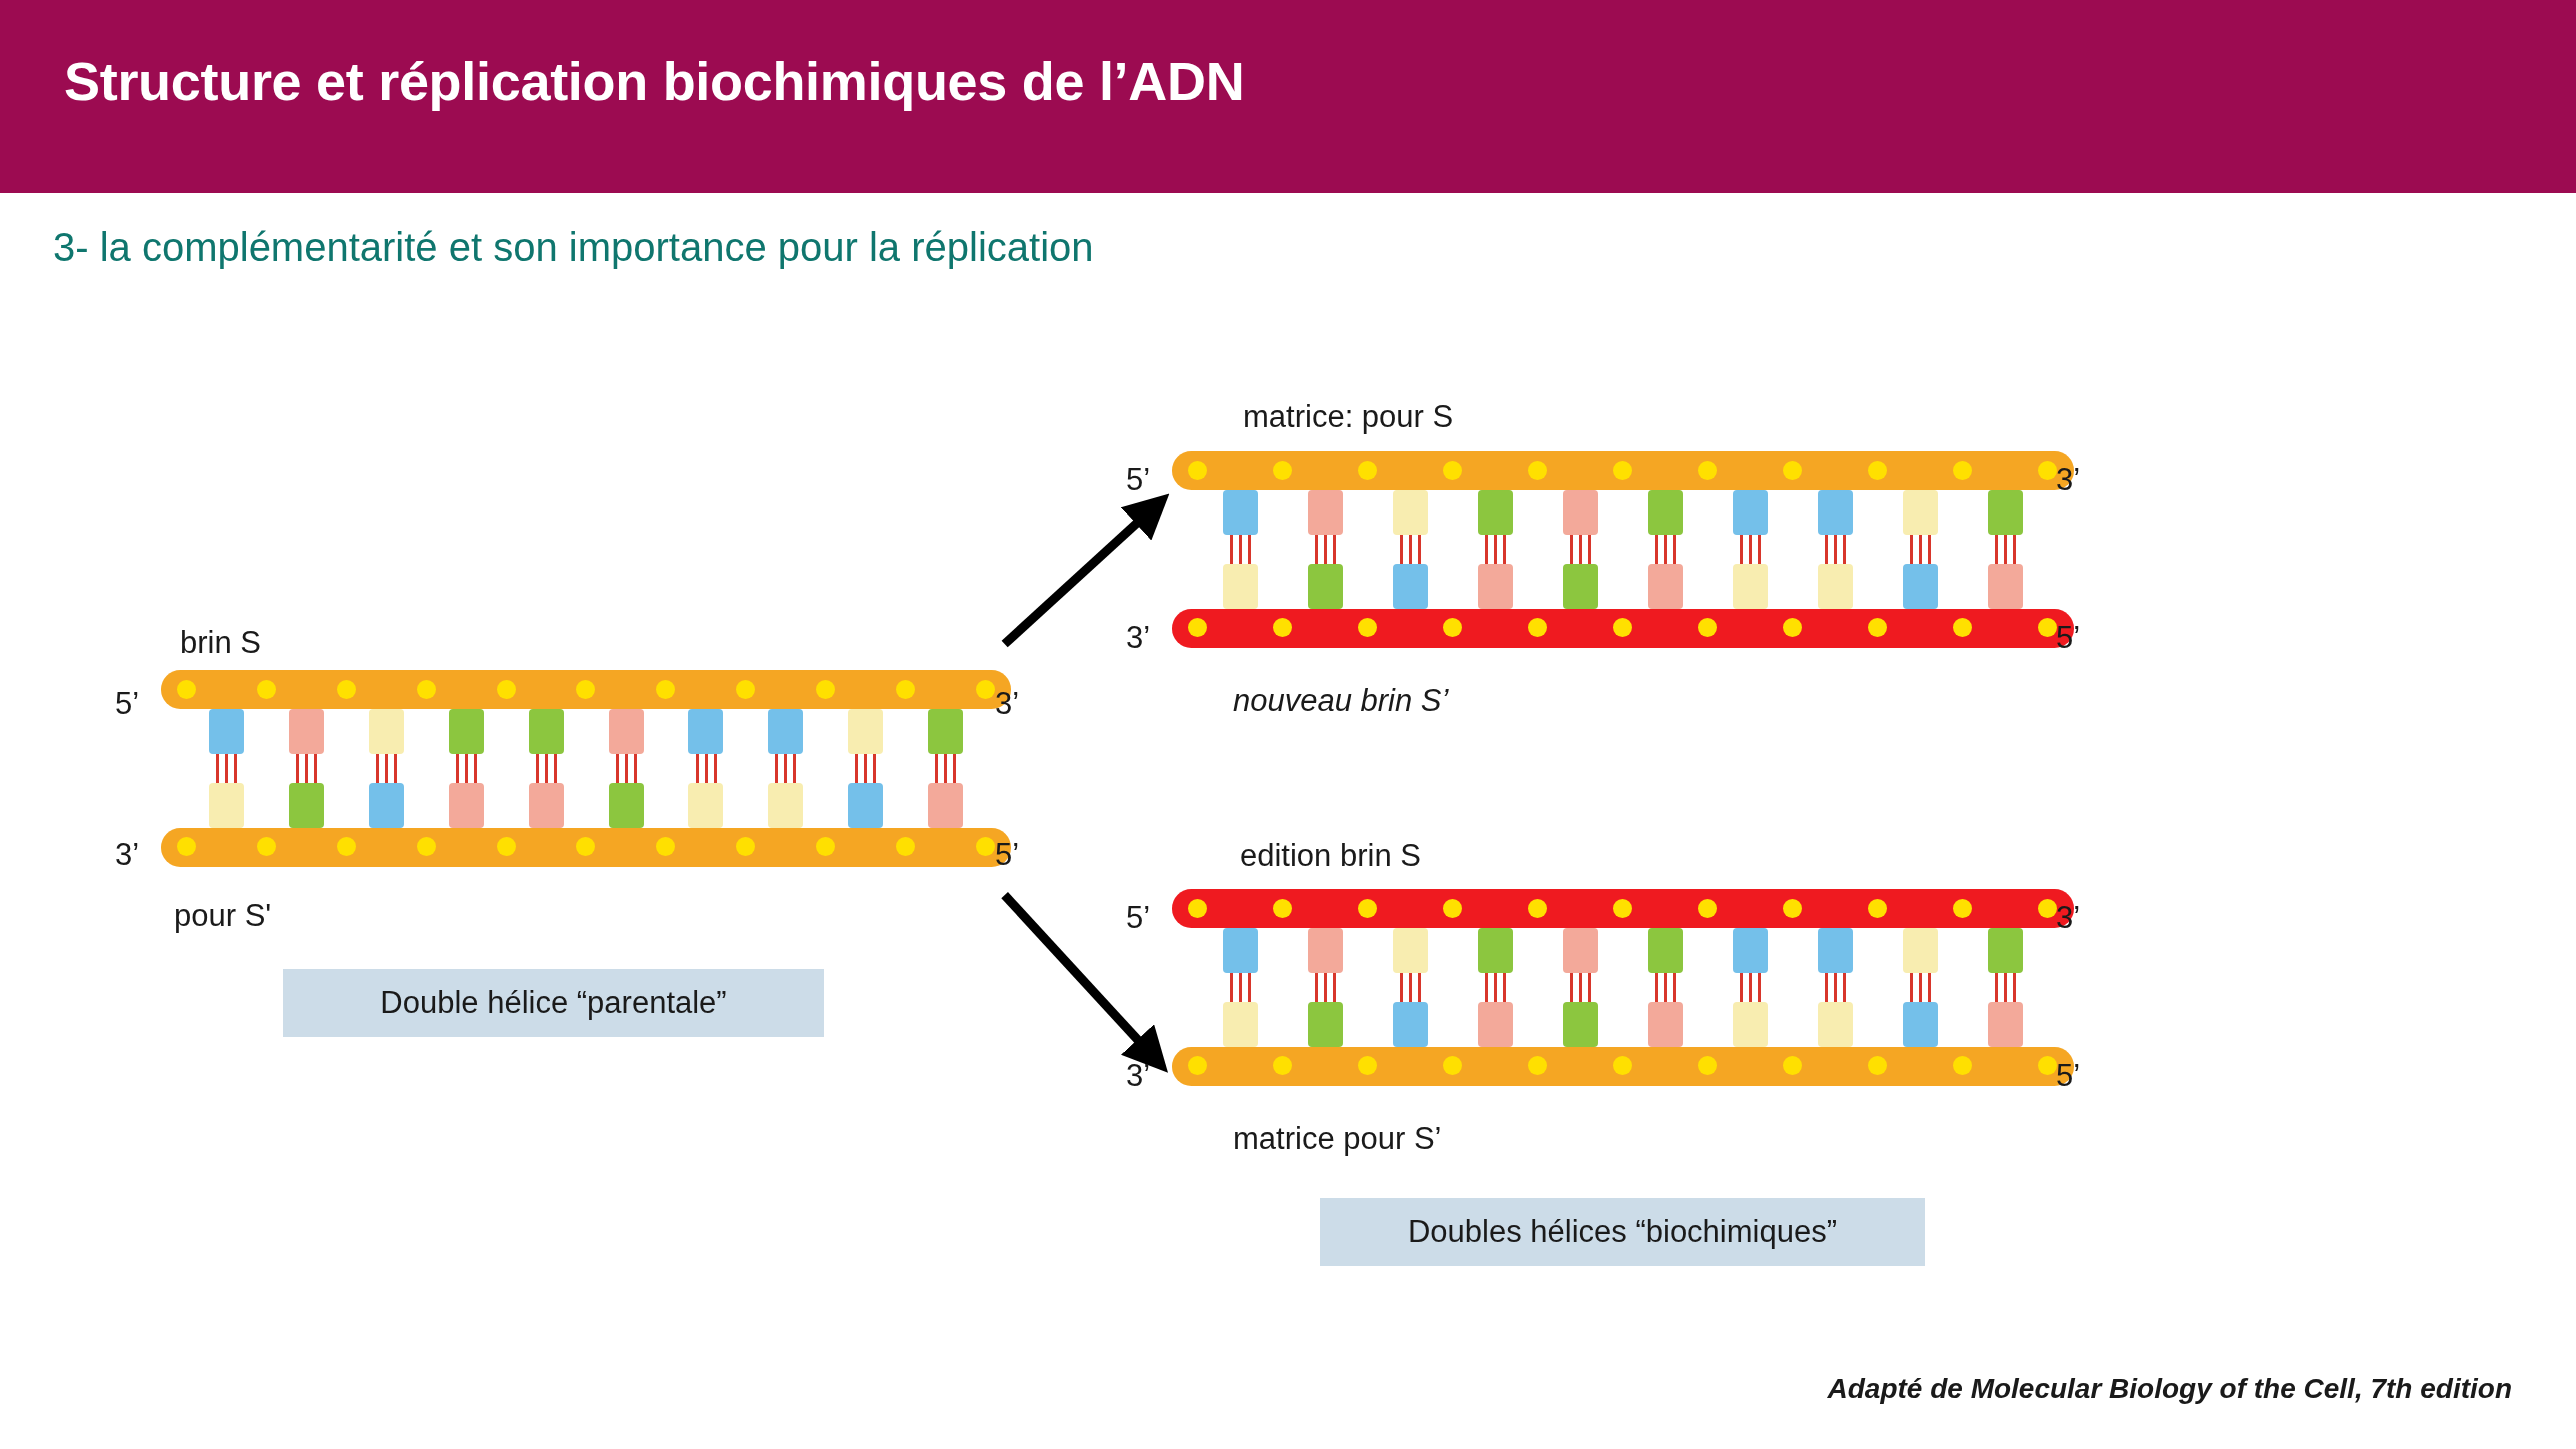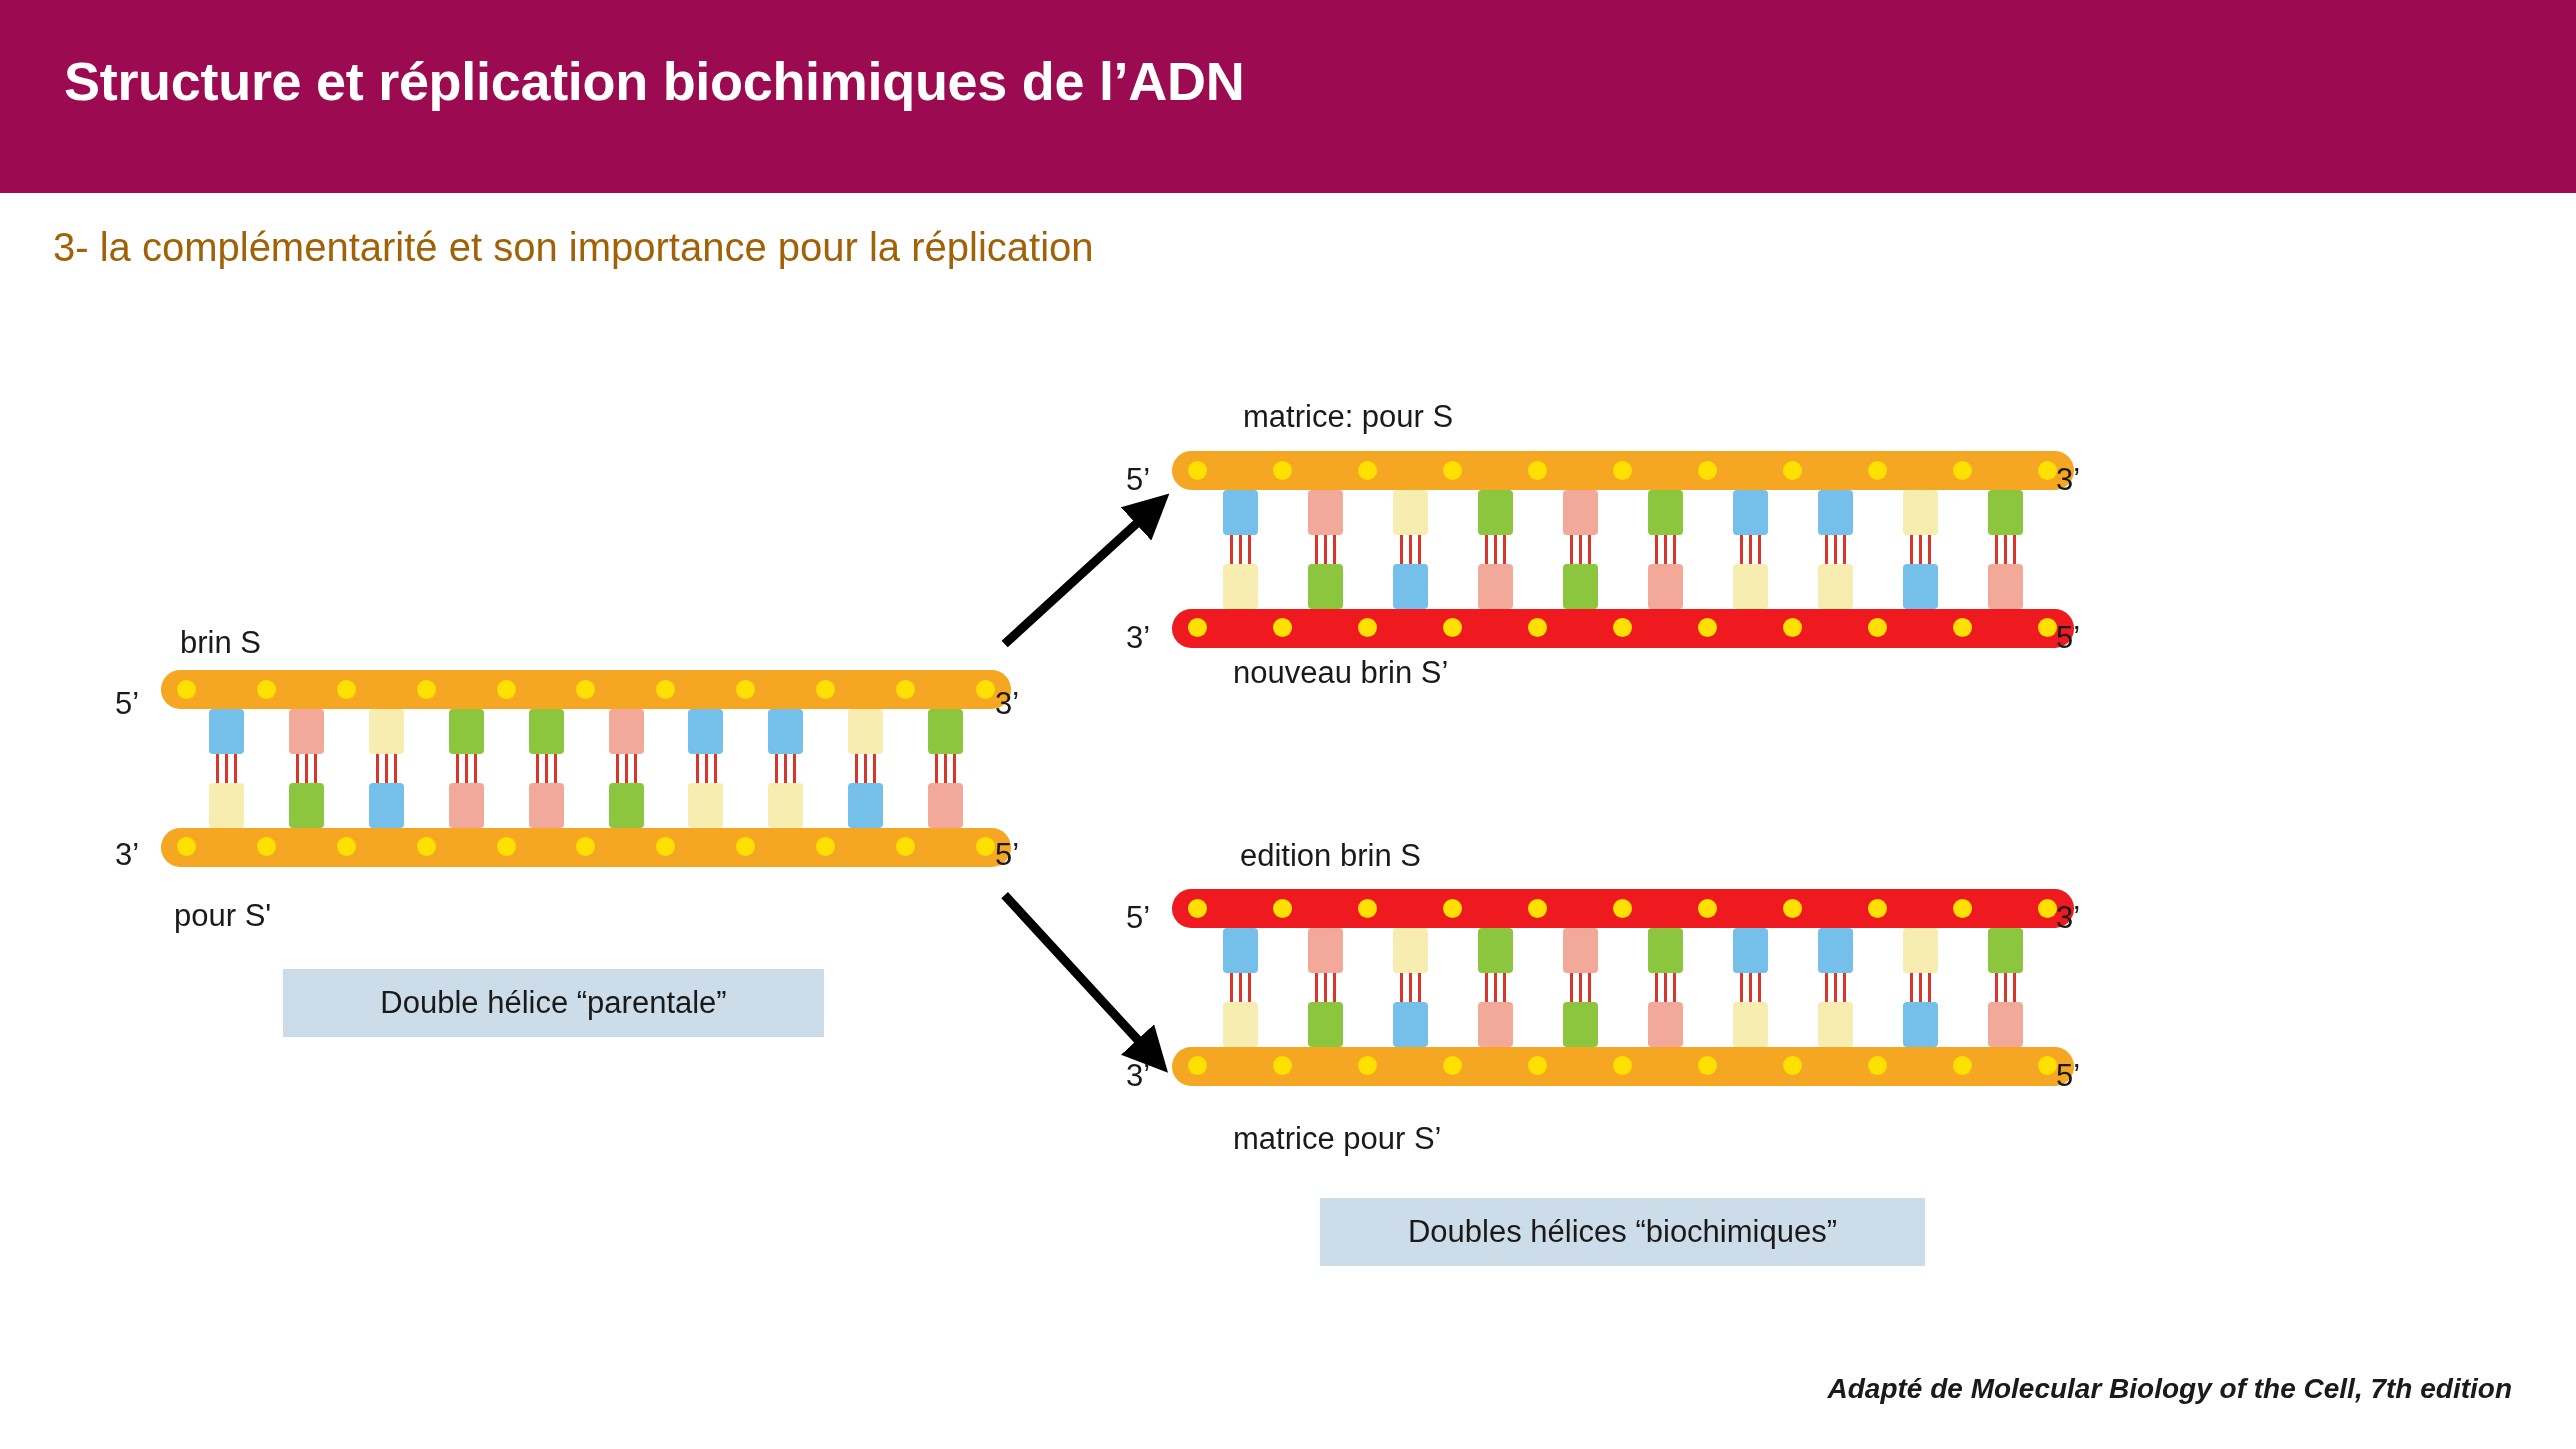--- a/index.html
+++ b/index.html
@@ -34,21 +34,21 @@
     letter-spacing: -0.3px;
     white-space: nowrap;
   }
 
   
   .subtitle {
     position: absolute;
     left: 53px;
     top: 225px;
     font-size: 40px;
-    color: #a16207;
+    color: #0f766e;
     white-space: nowrap;
   }
 
   
   .duplex {
     position: absolute;
   }
   .backbone {
     position: absolute;
     height: 39px;
@@ -298,21 +298,21 @@
     <div class="hbond" style="left: 738px; top: 84px; height: 29px;"></div>
     <div class="hbond" style="left: 747px; top: 84px; height: 29px;"></div>
     <div class="hbond" style="left: 756px; top: 84px; height: 29px;"></div>
     <div class="base green" style="left: 816px; top: 39px; height: 45px;"></div>
     <div class="base pink" style="left: 816px; top: 113px; height: 45px;"></div>
     <div class="hbond" style="left: 823px; top: 84px; height: 29px;"></div>
     <div class="hbond" style="left: 832px; top: 84px; height: 29px;"></div>
     <div class="hbond" style="left: 841px; top: 84px; height: 29px;"></div>
   </div>
 <div class="strand-label" style="left:1243px; top:399px;">matrice: pour S</div>
-<div class="strand-label" style="left:1233px; top:655px;">nouveau brin S’</div>
+<div class="strand-label" style="left:1233px; top:683px;font-style:italic;">nouveau brin S’</div>
 <div class="end-label" style="left:1126px; top:462px;">5’</div>
 <div class="end-label" style="left:2056px; top:462px;">3’</div>
 <div class="end-label" style="left:1126px; top:620px;">3’</div>
 <div class="end-label" style="left:2056px; top:620px;">5’</div>
 
 <div class="duplex" id="duplex-daughter-bottom" style="left:1172px; top:889px; width:902px; height:206px;">
     <div class="backbone" style="left: 0px; top: 0px; width: 902px; background: rgb(239, 26, 32);"></div>
     <div class="backbone" style="left: 0px; top: 158px; width: 902px; background: rgb(245, 166, 35);"></div>
     <div class="phosphate" style="left: 16px; top: 9.7px;"></div>
     <div class="phosphate" style="left: 16px; top: 167px;"></div>

